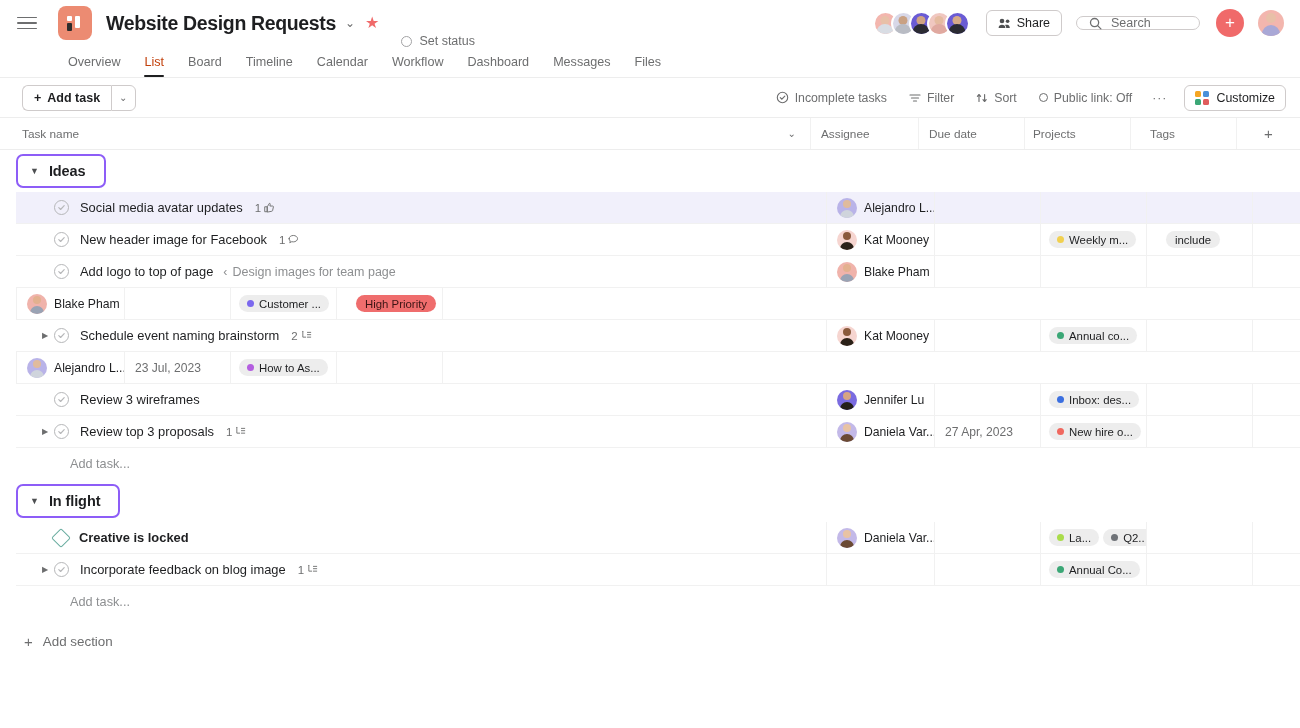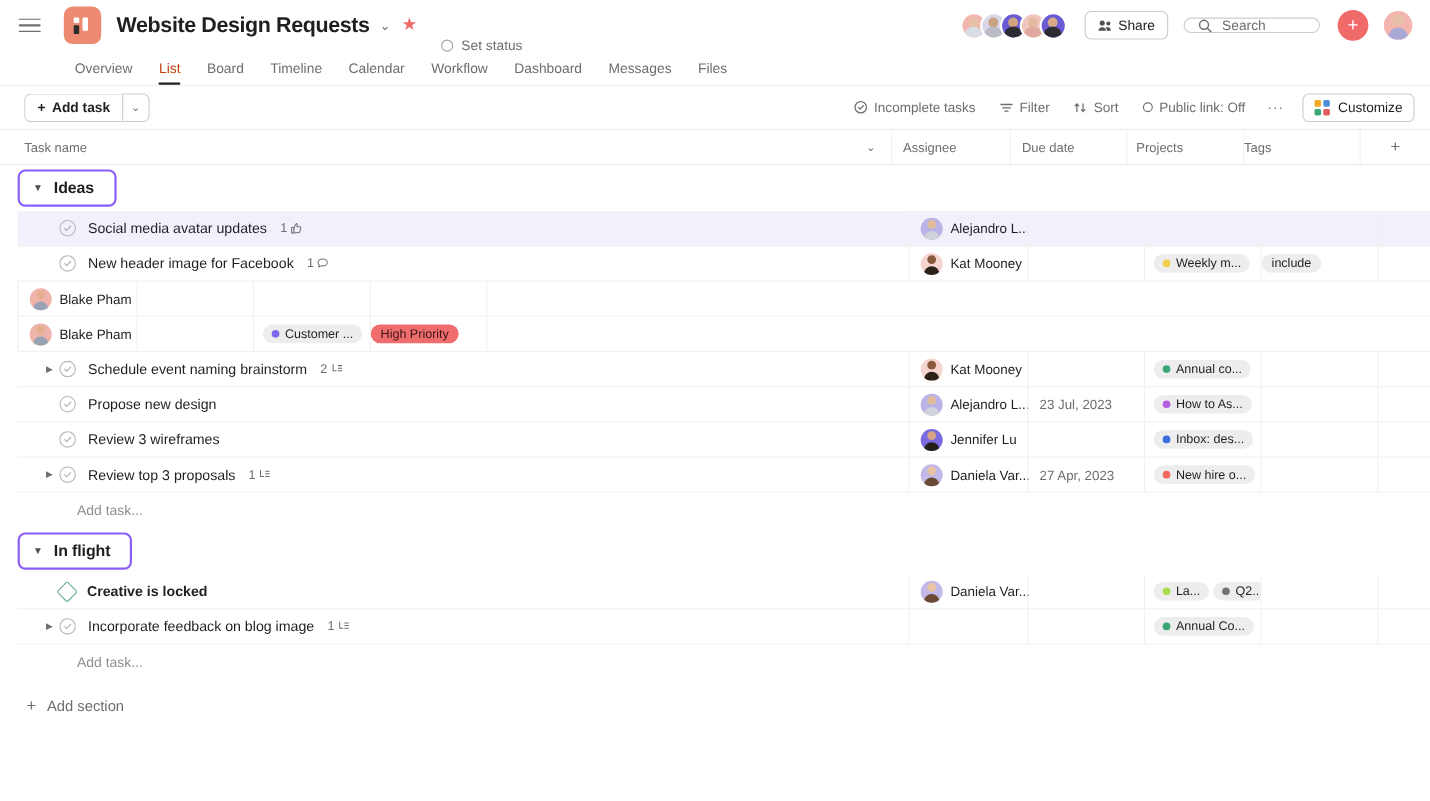--- a/index.html
+++ b/index.html
@@ -141,21 +141,21 @@
   
   .grid { width: 1300px; }
   .row {
     display:flex; align-items:stretch;
     border-bottom: 1px solid #f1f1f1;
   }
   .c-name   { width: 810px; flex:none; display:flex; align-items:center; padding-left: 22px; }
   .c-assign { width: 108px; flex:none; border-left:1px solid #f1f1f1; display:flex; align-items:center; padding-left:10px; }
   .c-due    { width: 106px; flex:none; border-left:1px solid #f1f1f1; display:flex; align-items:center; padding-left:10px; }
   .c-proj   { width: 106px; flex:none; border-left:1px solid #f1f1f1; display:flex; align-items:center; padding-left:8px; gap:4px; overflow:hidden;}
-  .c-tags   { width: 106px; flex:none; border-left:1px solid #f1f1f1; display:flex; align-items:center; padding-left:0; }
+  .c-tags   { width: 106px; flex:none; border-left:1px solid #f1f1f1; display:flex; align-items:center; padding-left:19px; }
   .c-add    { width: 64px;  flex:none; border-left:1px solid #f1f1f1; display:flex; align-items:center; justify-content:center; }
 
   .header-row { height: 32px; border-bottom: 1px solid #ededed; }
   .header-row .c-name, .header-row .c-assign, .header-row .c-due,
   .header-row .c-proj, .header-row .c-tags {
     font-size: 11.8px; color:#6d6e6f;
   }
   .header-row .c-name { justify-content: space-between; padding-right: 14px; text-align: center; }
   .hdr-caret { color:#6d6e6f; font-size:10px; cursor:pointer; }
   .hdr-plus { color:#6d6e6f; font-size:15px; cursor:pointer; }
@@ -450,20 +450,33 @@
             <span class="dot" style="background: rgb(241, 208, 79);"></span>
             <span>Weekly m...</span>
           </span>
         </div>
         <div class="c-tags">
           <span class="tag" style="background: rgb(237, 237, 237); color: rgb(30, 31, 33);">include</span>
         </div>
         <div class="c-add"></div>
       </div>
       <div class="row task-row">
+        <div class="c-name">
+          <span class="exp-caret empty">▶</span>
+          <div class="check">
+            <svg width="9" height="9" viewBox="0 0 10 10">
+              <path d="M2 5.2l2 2 4-4.2" fill="none" stroke="#b6b7b9" stroke-width="1.3" stroke-linecap="round" stroke-linejoin="round"></path>
+            </svg>
+          </div>
+          <span class="tname">Add logo to top of page</span>
+          <span class="parent-ref">
+            <span>‹</span>
+            <span>Design images for team page</span>
+          </span>
+        </div>
         <div class="c-assign">
           <div class="assignee">
             <div class="a-av" style="background: rgb(240, 179, 171);">
               <span style="position: absolute; left: 50%; top: 2px; transform: translateX(-50%); width: 8px; height: 8px; border-radius: 50%; background: rgb(227, 177, 143);"></span>
               <span style="position: absolute; left: 50%; bottom: -1px; transform: translateX(-50%); width: 14px; height: 9px; border-radius: 7px 7px 0px 0px; background: rgb(154, 163, 180);"></span>
             </div>
             <span class="a-name">Blake Pham</span>
           </div>
         </div>
         <div class="c-due"></div>
@@ -522,58 +535,49 @@
         <div class="c-proj">
           <span class="pill">
             <span class="dot" style="background: rgb(59, 167, 118);"></span>
             <span>Annual co...</span>
           </span>
         </div>
         <div class="c-tags"></div>
         <div class="c-add"></div>
       </div>
       <div class="row task-row">
+        <div class="c-assign">
+          <div class="assignee">
+            <div class="a-av" style="background: rgb(185, 179, 232);">
+              <span style="position: absolute; left: 50%; top: 2px; transform: translateX(-50%); width: 8px; height: 8px; border-radius: 50%; background: rgb(224, 187, 156);"></span>
+              <span style="position: absolute; left: 50%; bottom: -1px; transform: translateX(-50%); width: 14px; height: 9px; border-radius: 7px 7px 0px 0px; background: rgb(207, 212, 220);"></span>
+            </div>
+            <span class="a-name">Alejandro L...</span>
+          </div>
+        </div>
+        <div class="c-due">
+          <span class="due">23 Jul, 2023</span>
+        </div>
+        <div class="c-proj">
+          <span class="pill">
+            <span class="dot" style="background: rgb(180, 94, 224);"></span>
+            <span>How to As...</span>
+          </span>
+        </div>
+        <div class="c-tags"></div>
+        <div class="c-add"></div>
+      </div>
+      <div class="row task-row">
         <div class="c-name">
           <span class="exp-caret empty">▶</span>
           <div class="check">
             <svg width="9" height="9" viewBox="0 0 10 10">
               <path d="M2 5.2l2 2 4-4.2" fill="none" stroke="#b6b7b9" stroke-width="1.3" stroke-linecap="round" stroke-linejoin="round"></path>
             </svg>
           </div>
-          <span class="tname">Propose new design</span>
-        </div>
-        <div class="c-assign">
-          <div class="assignee">
-            <div class="a-av" style="background: rgb(185, 179, 232);">
-              <span style="position: absolute; left: 50%; top: 2px; transform: translateX(-50%); width: 8px; height: 8px; border-radius: 50%; background: rgb(224, 187, 156);"></span>
-              <span style="position: absolute; left: 50%; bottom: -1px; transform: translateX(-50%); width: 14px; height: 9px; border-radius: 7px 7px 0px 0px; background: rgb(207, 212, 220);"></span>
-            </div>
-            <span class="a-name">Alejandro L...</span>
-          </div>
-        </div>
-        <div class="c-due">
-          <span class="due">23 Jul, 2023</span>
-        </div>
-        <div class="c-proj">
-          <span class="pill">
-            <span class="dot" style="background: rgb(180, 94, 224);"></span>
-            <span>How to As...</span>
-          </span>
-        </div>
-        <div class="c-tags"></div>
-        <div class="c-add"></div>
-      </div>
-      <div class="row task-row">
-        <div class="c-name">
-          <span class="exp-caret empty">▶</span>
-          <div class="check">
-            <svg width="9" height="9" viewBox="0 0 10 10">
-              <path d="M2 5.2l2 2 4-4.2" fill="none" stroke="#b6b7b9" stroke-width="1.3" stroke-linecap="round" stroke-linejoin="round"></path>
-            </svg>
-          </div>
           <span class="tname">Review 3 wireframes</span>
         </div>
         <div class="c-assign">
           <div class="assignee">
             <div class="a-av" style="background: rgb(122, 107, 224);">
               <span style="position: absolute; left: 50%; top: 2px; transform: translateX(-50%); width: 8px; height: 8px; border-radius: 50%; background: rgb(214, 164, 131);"></span>
               <span style="position: absolute; left: 50%; bottom: -1px; transform: translateX(-50%); width: 14px; height: 9px; border-radius: 7px 7px 0px 0px; background: rgb(36, 31, 26);"></span>
             </div>
             <span class="a-name">Jennifer Lu</span>
           </div>

